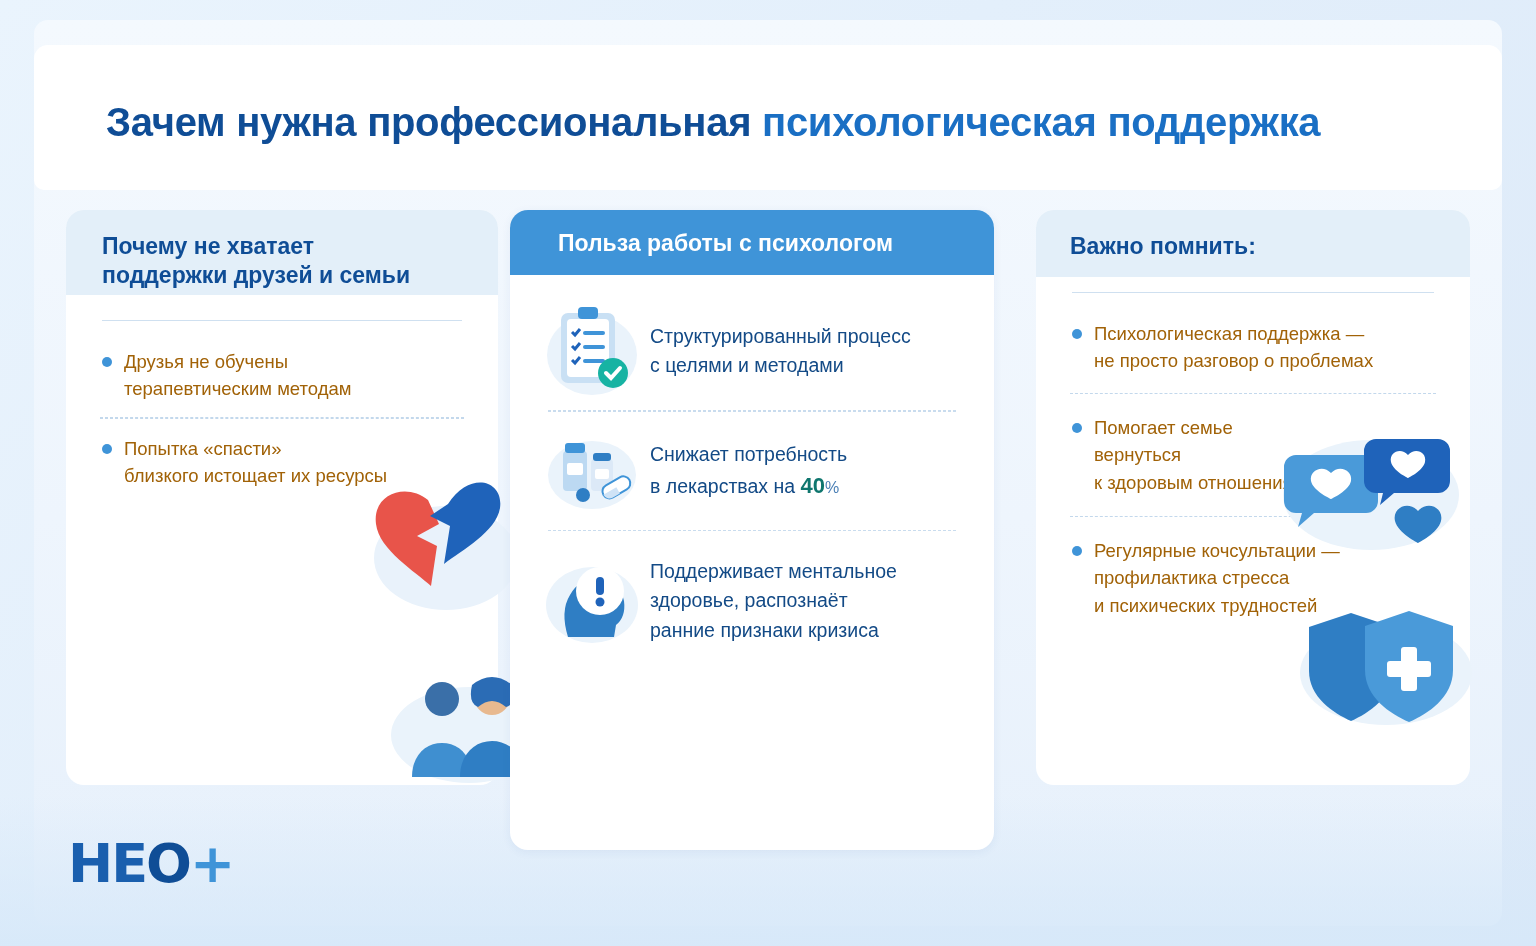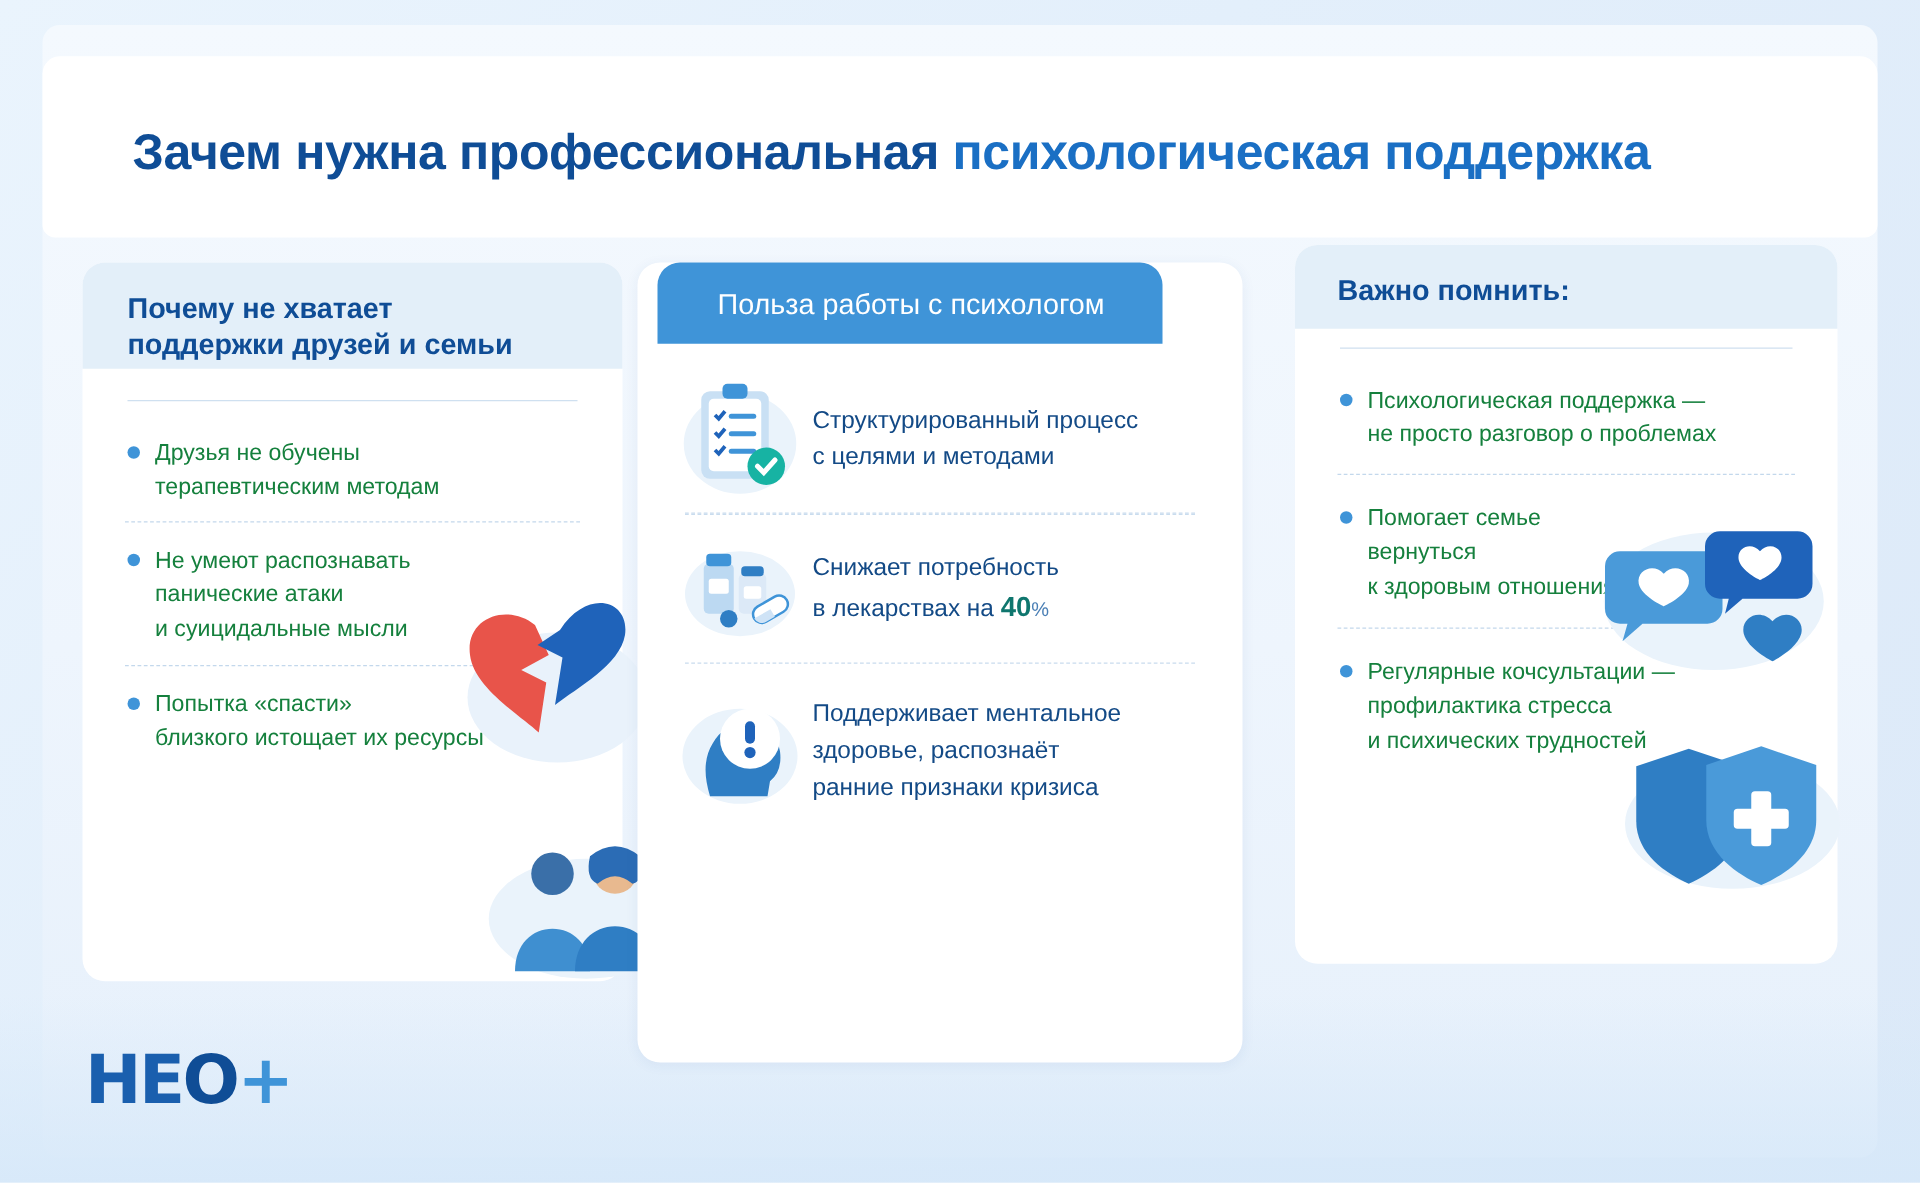--- a/index.html
+++ b/index.html
@@ -43,56 +43,56 @@
 
   
   .col {
     position: absolute;
     background: #ffffff;
     border-radius: 18px;
   }
   .col-left   { left: 66px;  top: 210px; width: 432px; height: 575px; }
   .col-center { left: 510px; top: 210px; width: 484px; height: 640px;
                 box-shadow: 0 2px 10px rgba(40,90,150,.07); }
-  .col-right  { left: 1036px;top: 196px; width: 434px; height: 575px; }
+  .col-right  { left: 1036px;top: 210px; width: 434px; height: 575px; }
 
   .col-head {
     font-weight: bold;
     color: #0f4d96;
     font-size: 23px;
     line-height: 1.28;
   }
   .head-left {
     position: absolute; left: 0; top: 0; width: 432px; padding: 22px 28px 4px 36px;
     background: #e3eff9;
     border-radius: 18px 18px 0 0;
   }
   .head-right {
     position: absolute; left: 0; top: 0; width: 434px; padding: 22px 28px 16px 34px;
     background: #e3eff9;
     border-radius: 18px 18px 0 0;
   }
   .head-center {
-    position: absolute; left: 16px; top: 0; width: 404px; padding: 20px 20px 18px 48px;
+    position: absolute; left: 0; top: 0; width: 484px; padding: 20px 20px 18px 48px;
     background: #3f94d8;
     color: #ffffff;
     border-radius: 18px 18px 0 0;
-    font-size: 23px; font-weight: normal;
+    font-size: 23px; font-weight: bold;
   }
   .head-underline {
     position: absolute; left: 36px; right: 36px; height: 1px;
     background: #cfe0f0;
   }
 
   
   .items { position: absolute; left: 0; right: 0; }
   .item {
     position: relative;
     padding: 0 30px 0 36px;
-    color: #15803d;
+    color: #a16207;
     font-size: 18.5px;
     line-height: 1.48;
   }
   .item .dot {
     position: absolute; left: 36px; top: 9px;
     width: 10px; height: 10px; border-radius: 50%;
     background: #3f94d8;
   }
   .item .txt { display: block; padding-left: 22px; }
   .divider {
@@ -161,24 +161,20 @@
       <span id="lh">Почему не хватает<br>поддержки друзей и семьи</span>
     </div>
     <div class="head-underline" style="top:110px;"></div>
 
     <div class="items" style="top:138px;">
       <div class="item" style="padding-bottom:14px;">
         <span class="dot"></span>
         <span class="txt" id="l0">Друзья не обучены<br>терапевтическим методам</span>
       </div>
       <div class="divider"></div>
-      <div class="item" style="padding-top:16px;padding-bottom:16px;">
-        <span class="dot" style="top:25px;"></span>
-        <span class="txt" id="l1">Не умеют распознавать<br>панические атаки<br>и суицидальные мысли</span>
-      </div>
       <div class="divider"></div>
       <div class="item" style="padding-top:16px;">
         <span class="dot" style="top:25px;"></span>
         <span class="txt" id="l2">Попытка «спасти»<br>близкого истощает их ресурсы</span>
       </div>
     </div>
 
     <svg class="art" style="left:300px; top:270px;" width="160" height="140" viewBox="0 0 160 140">
       <ellipse cx="80" cy="78" rx="72" ry="52" fill="#e9f2fb"></ellipse>
       <path d="M62 20 C40 2 6 14 10 44 c3 26 40 48 55 62 l6-40 -20-10 22-12z" fill="#e8544a"></path>

